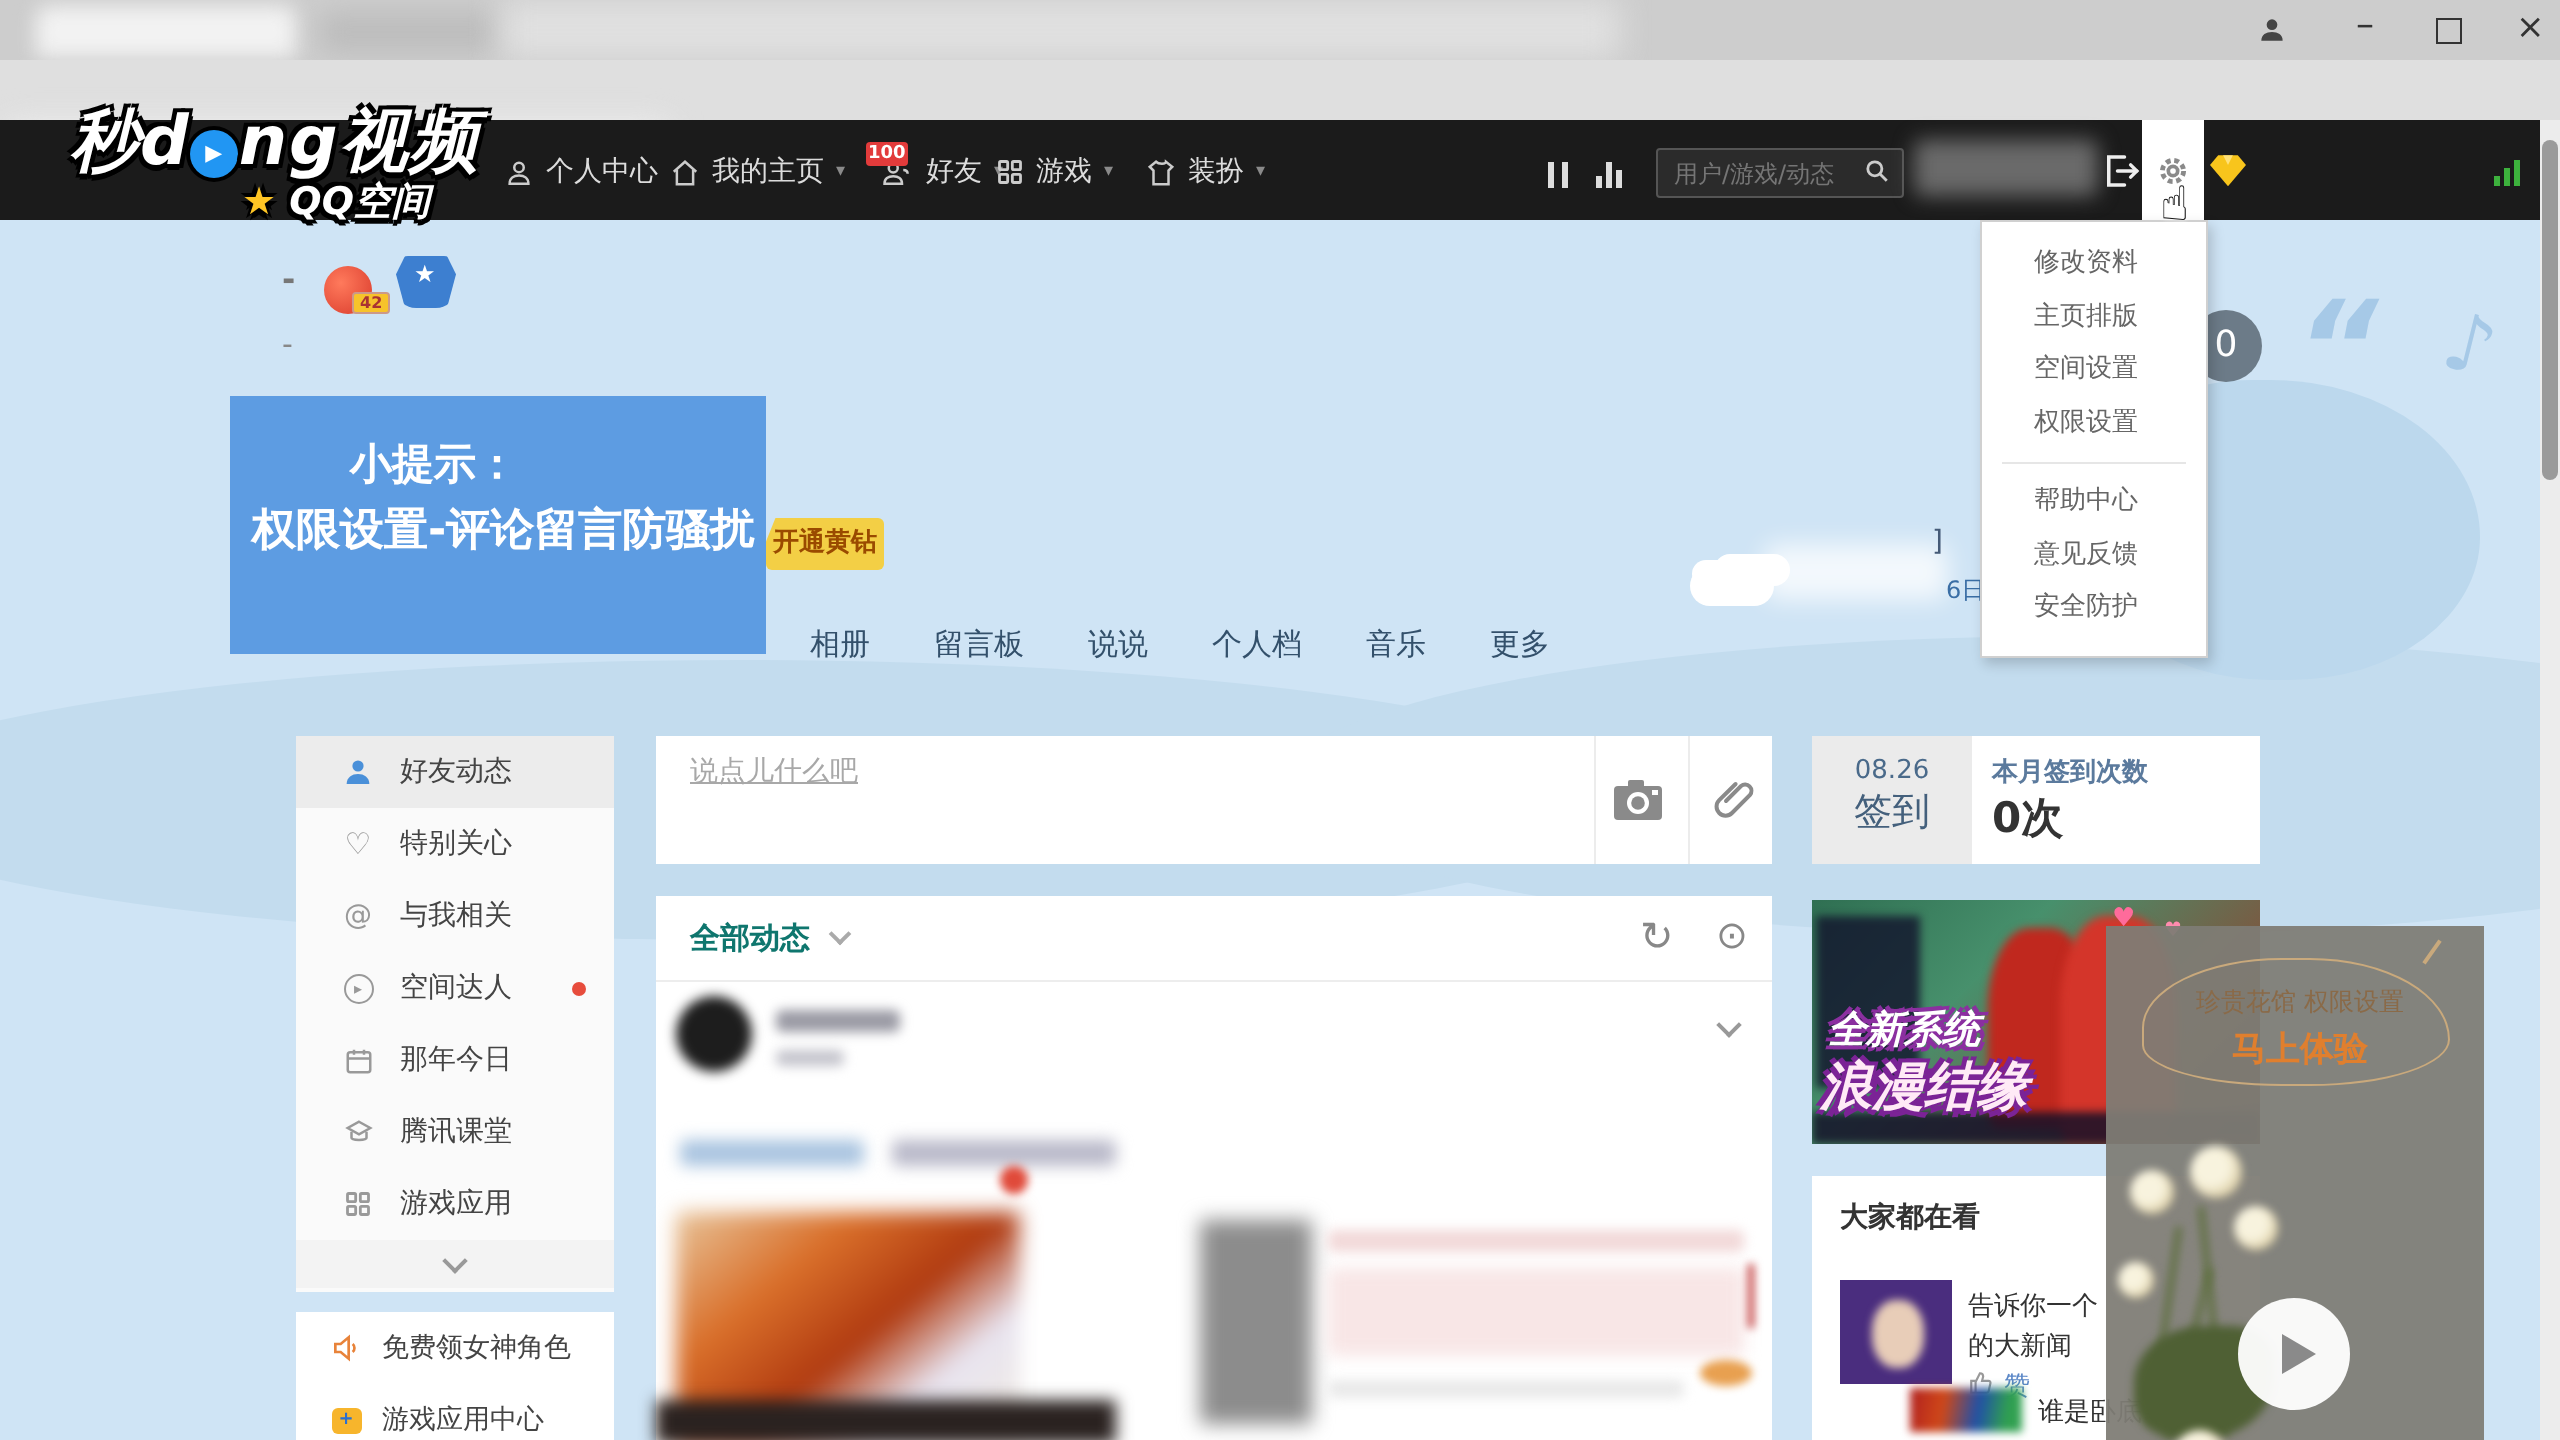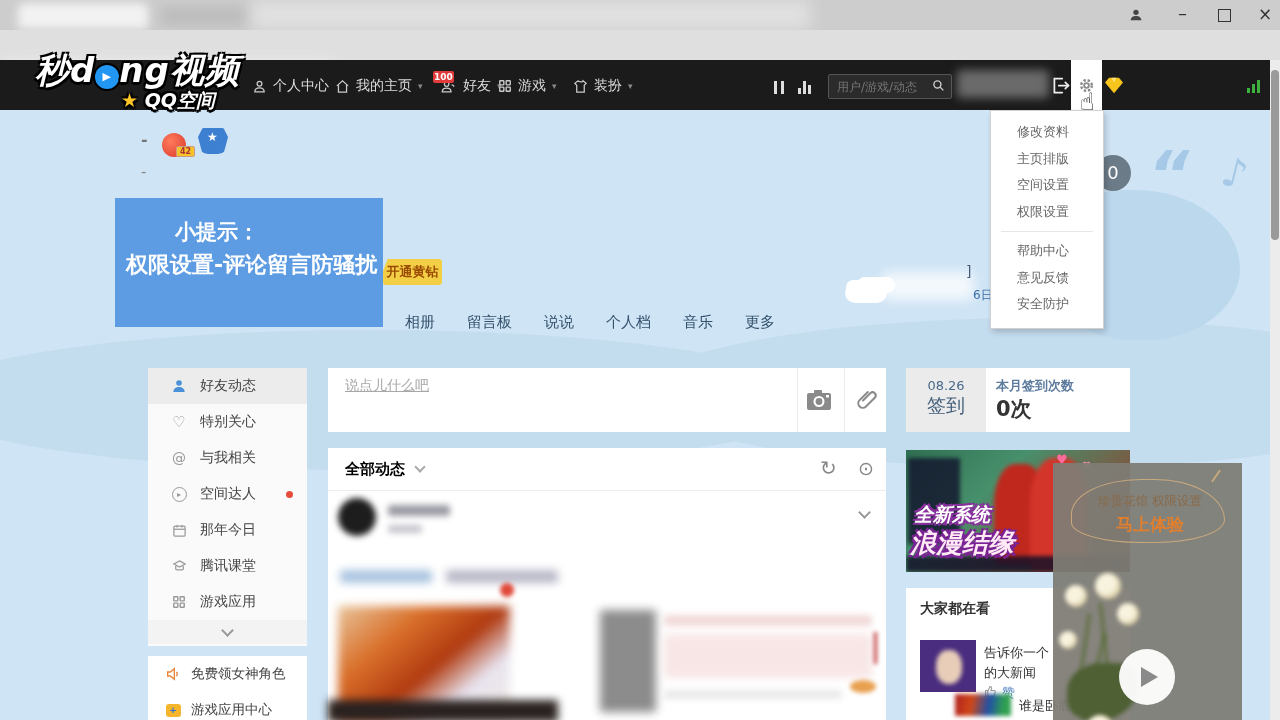--- a/index.html
+++ b/index.html
@@ -177,21 +177,21 @@
           </svg></span>
     </div>
     <div class="abs" style="left:527px;top:19px;">
       <span><svg width="24" height="26" viewBox="0 0 24 24" fill="none" stroke="#8a8a8a" stroke-width="2" stroke-linecap="round">
             <path d="M8 12.5 15.5 5a3.2 3.2 0 0 1 4.5 4.5L11 18.5a4.5 4.5 0 0 1-6.4-6.4L12.8 4"></path>
           </svg></span>
     </div>
   </div>
 
   <div class="abs panel" style="left:328px;top:448px;width:558px;height:272px;">
-    <div class="abs" style="left:17px;top:12px;font-size:15px;font-weight:bold;color:#000000;">
+    <div class="abs" style="left:17px;top:12px;font-size:15px;font-weight:bold;color:#0f766e;">
       <span>全部动态</span>
       <span class="chev" style="border-color:#aaa;width:6px;height:6px;margin-left:6px;vertical-align:3px;"></span>
     </div>
     <div class="abs" style="left:492px;top:8px;font-size:20px;color:#888;">↻</div>
     <div class="abs" style="left:530px;top:9px;font-size:19px;color:#888;">⊙</div>
     <div class="abs" style="left:0;top:42px;width:558px;height:1px;background:#ededed;"></div>
 
     <div class="abs blur3" style="left:10px;top:50px;width:38px;height:38px;border-radius:50%;background:#1d1d1d;"></div>
     <div class="abs blur3" style="left:60px;top:57px;width:62px;height:11px;background:#9a9aa4;border-radius:3px;"></div>
     <div class="abs blur3" style="left:60px;top:77px;width:34px;height:8px;background:#c4c4cc;border-radius:3px;"></div>

